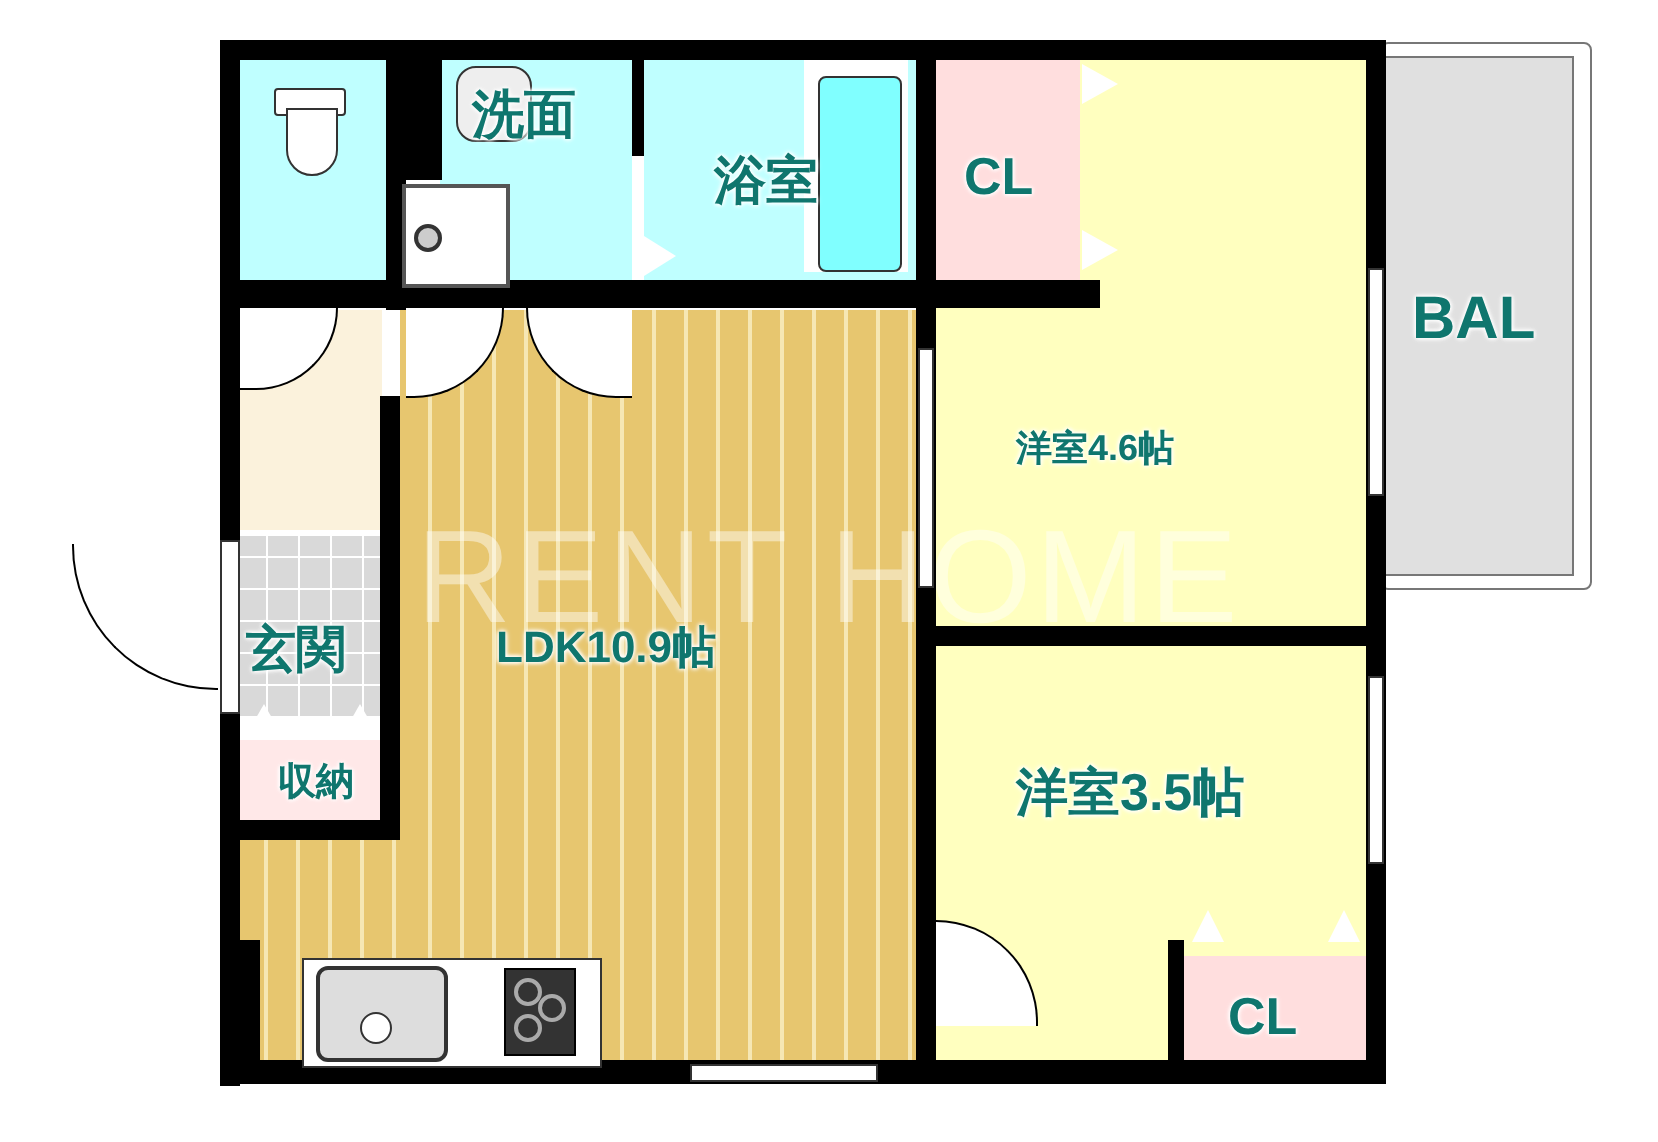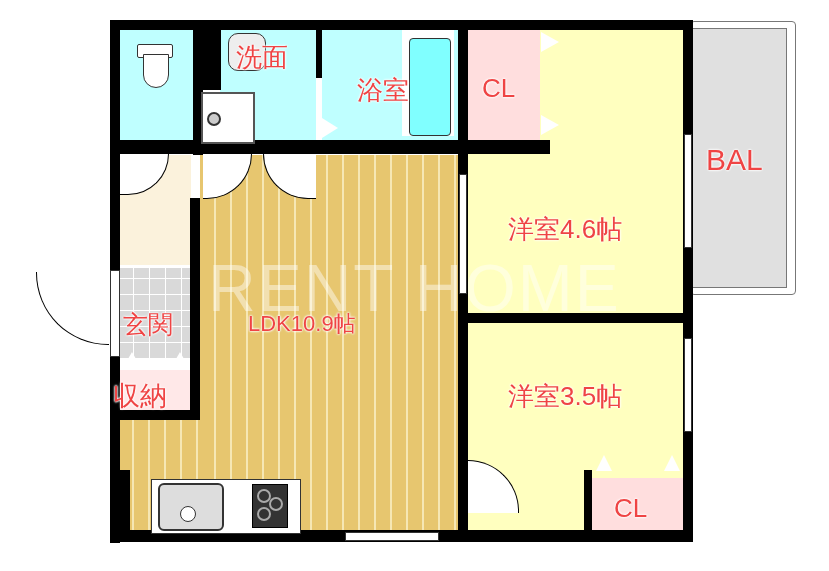--- a/index.html
+++ b/index.html
@@ -1,20 +1,20 @@
 <!DOCTYPE html>
 <html><head>
 <meta charset="utf-8">
 <style>
   html,body{margin:0;padding:0;background:#fff;}
   body{width:829px;height:571px;position:relative;overflow:hidden;font-family:"Liberation Sans","DejaVu Sans",sans-serif;}
   .abs{position:absolute;}
   .wall{position:absolute;background:#000;}
   .room{position:absolute;}
-  .label{position:absolute;color:#ef4444;font-weight:normal;text-shadow:0 0 2px #fff,0 0 2px #fff,0 0 3px #fff;white-space:nowrap;}
+  .label{position:absolute;color:#0f766e;font-weight:bold;text-shadow:0 0 2px #fff,0 0 2px #fff,0 0 3px #fff;white-space:nowrap;}
   .ldk{background-color:#e7c66f;background-image:repeating-linear-gradient(90deg, transparent 0, transparent 14px, #f6e7b4 14px, #f6e7b4 16px);}
   .watermark{position:absolute;color:rgba(255,255,255,0.45);font-size:66px;letter-spacing:2px;font-family:"Liberation Sans",sans-serif;white-space:nowrap;pointer-events:none;}
   .door-arc{position:absolute;border:1.5px solid #000;background:#fff;}
   .win{position:absolute;background:#fff;border:1px solid #333;}
   .tri{position:absolute;width:0;height:0;}
 </style>
 </head>
 <body>
 
 <div class="abs" style="left:690px;top:21px;width:104px;height:272px;border:1.5px solid #777;border-radius:4px;background:#fff;">
@@ -92,18 +92,18 @@
 <div class="tri" style="left:664px;top:455px;border-left:8px solid transparent;border-right:8px solid transparent;border-bottom:16px solid #fff;"></div>
 
 <div class="win" style="left:459px;top:174px;width:6px;height:118px;"></div>
 <div class="win" style="left:684px;top:134px;width:6px;height:112px;"></div>
 <div class="win" style="left:684px;top:338px;width:6px;height:92px;"></div>
 <div class="win" style="left:345px;top:532px;width:92px;height:7px;"></div>
 
 <div class="label" style="left:236px;top:40px;font-size:26px;">洗面</div>
 <div class="label" style="left:357px;top:73px;font-size:26px;">浴室</div>
 <div class="label" style="left:482px;top:73px;font-size:26px;">CL</div>
-<div class="label" style="left:508px;top:212px;font-size:26px;">洋室4.6帖</div>
+<div class="label" style="left:508px;top:212px;font-size:18px;">洋室4.6帖</div>
 <div class="label" style="left:248px;top:309px;font-size:22px;">LDK10.9帖</div>
 <div class="label" style="left:508px;top:379px;font-size:26px;">洋室3.5帖</div>
 <div class="label" style="left:614px;top:493px;font-size:26px;">CL</div>
 <div class="label" style="left:123px;top:308px;font-size:25px;">玄関</div>
-<div class="label" style="left:113px;top:378px;font-size:27px;">収納</div>
+<div class="label" style="left:139px;top:378px;font-size:19px;">収納</div>
 
 </body></html>

